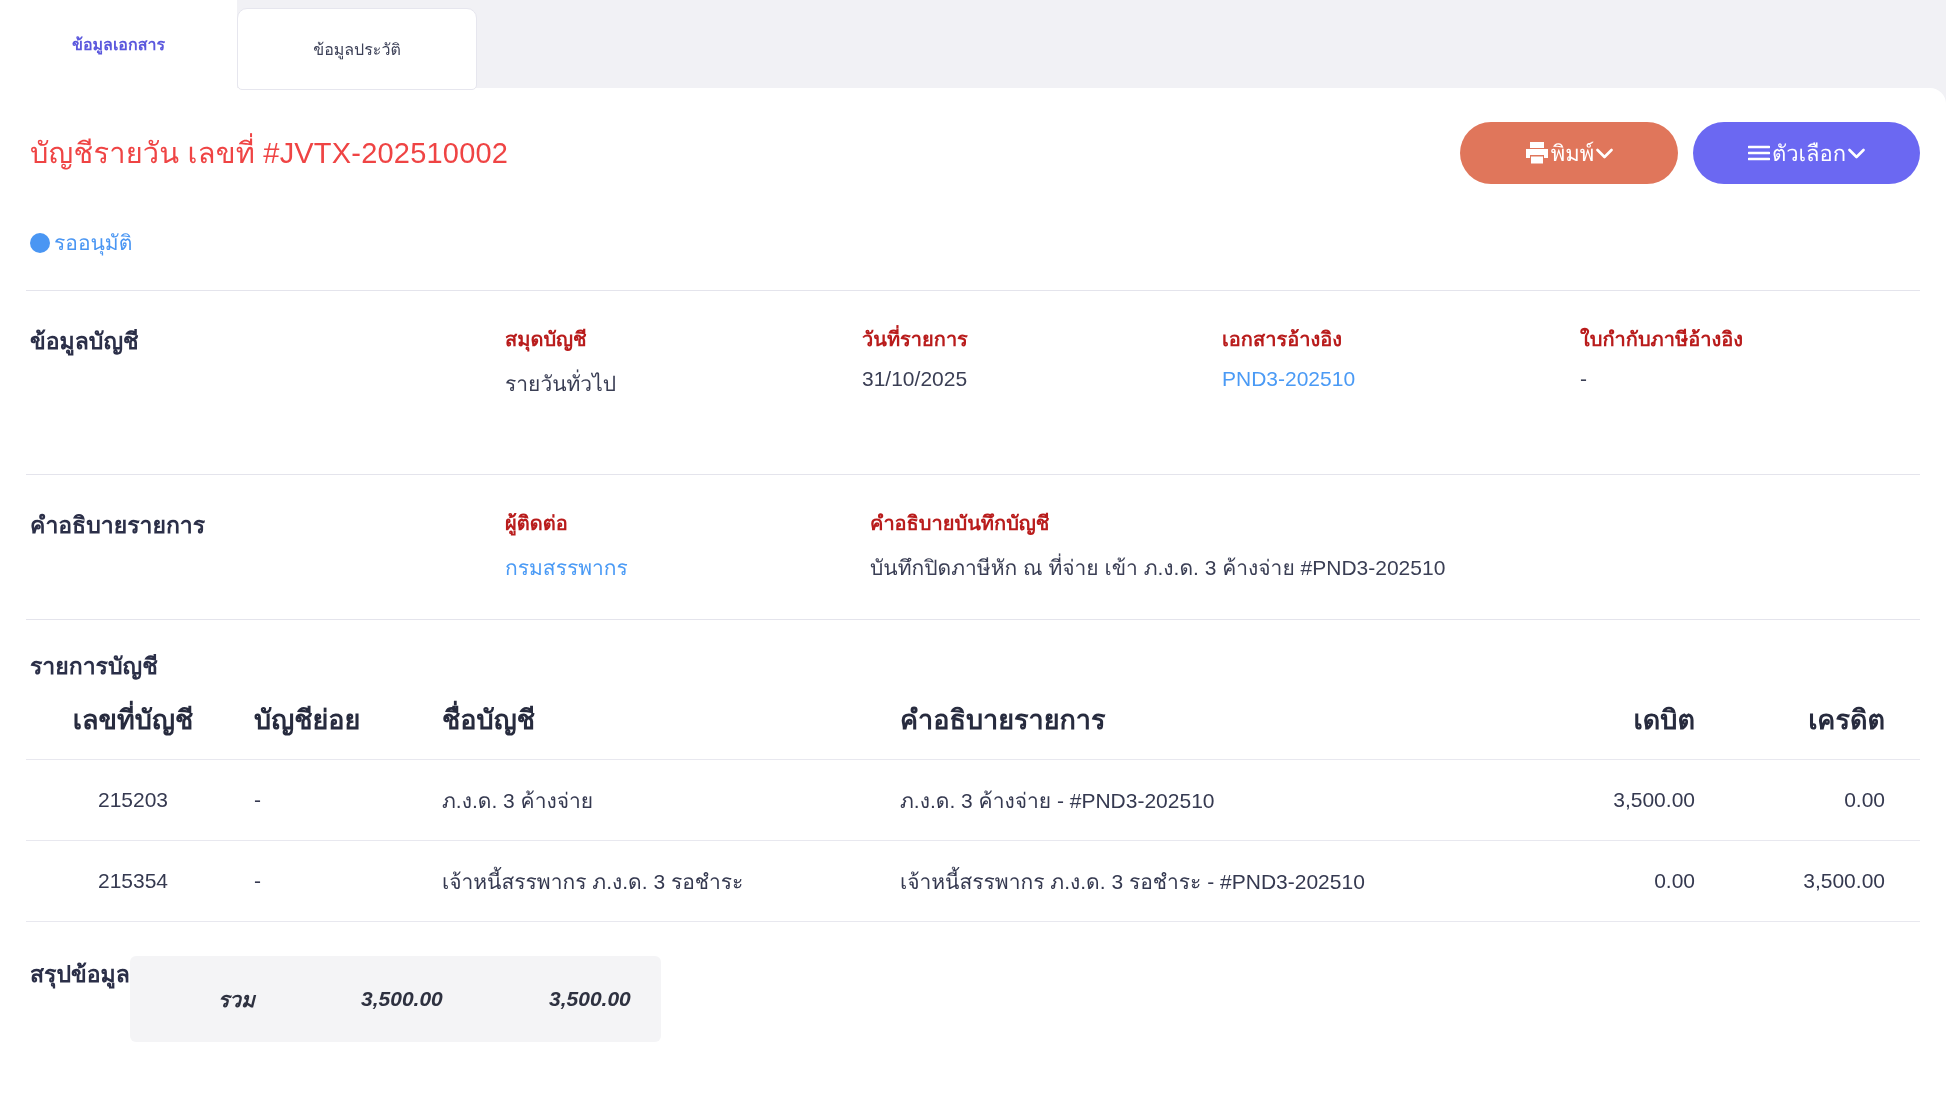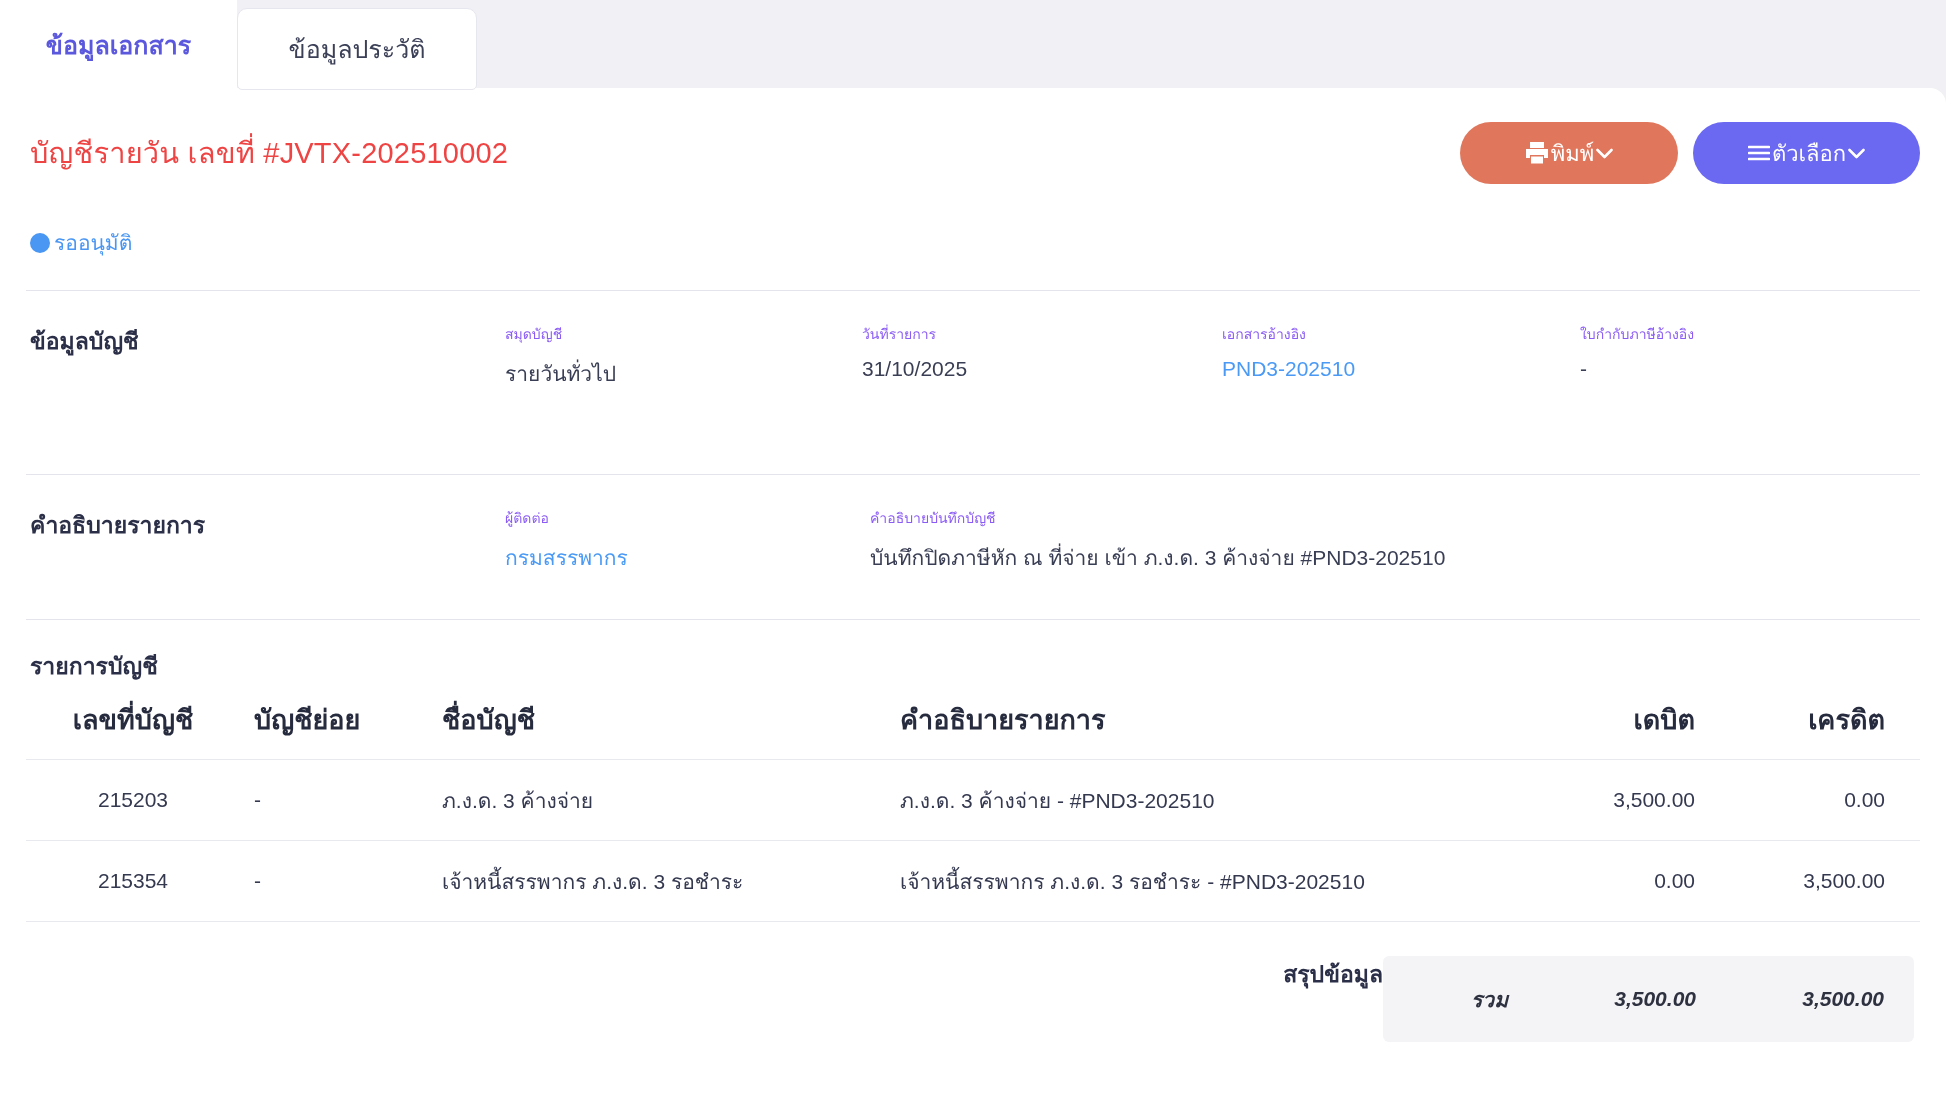--- a/index.html
+++ b/index.html
@@ -9,21 +9,21 @@
     background:#f1f1f5;
     color:#2d3148;
     overflow:hidden;
     position:relative;
   }
 
   
   .tabbar { position:absolute; top:0; left:0; width:100%; height:88px; }
   .tab {
     display:flex; align-items:center; justify-content:center;
-    cursor:pointer; font-size:25px;
+    cursor:pointer; font-size:16px;
   }
   .tab--active {
     position:absolute; left:0; top:0; width:237px; height:89px;
     background:#ffffff; color:#5b58dd; font-weight:700;
   }
   .tab--inactive {
     position:absolute; left:237px; top:8px; width:240px; height:82px;
     background:#ffffff; border:1px solid #e6e6ee;
     border-radius:10px 10px 5px 5px;
     color:#3c4057; z-index:3;
@@ -60,21 +60,21 @@
   }
   .status .dot { width:20px; height:20px; border-radius:50%; background:#4a96f3; }
 
   
   .info-section {
     margin-top:31px; border-top:1px solid #e4e4ec; padding-top:32px;
   }
   .grid-1 { min-height:153px; display:grid; grid-template-columns:479px 357px 360px 358px 1fr; }
   .grid-2 { min-height:145px; display:grid; grid-template-columns:479px 365px 1fr; }
   .section-title { font-size:23px; font-weight:700; color:#2b2f48; padding-left:4px; }
-  .field-label { font-size:14px; font-weight:400; color:#8b5cf6; }
+  .field-label { font-size:20px; font-weight:700; color:#b91c1c; }
   .field-value { font-size:21px; color:#3a3e54; margin-top:12px; }
   .link { color:#4a9af5; cursor:pointer; text-decoration:none; }
 
   
   .entries-section { border-top:1px solid #e4e4ec; padding-top:28px; }
   .entries-table { width:100%; border-collapse:collapse; margin-top:14px; table-layout:fixed; }
   .entries-table th {
     font-size:27px; font-weight:700; color:#272b3e;
     padding:0 0 18px 0; border-bottom:1px solid #e8e8ef;
   }
@@ -83,21 +83,21 @@
     border-bottom:1px solid #e8e8ef; padding:0;
   }
   .col-accno  { width:214px; text-align:center; }
   .col-subacc { width:188px; text-align:left; padding-left:14px !important; }
   .col-accname{ width:460px; text-align:left; padding-left:14px !important; }
   .col-desc   { text-align:left; padding-left:12px !important; }
   .col-debit  { width:180px; text-align:right; }
   .col-credit { width:225px; text-align:right; padding-right:35px !important; }
 
   
-  .summary-section { padding-top:34px; display:flex; justify-content:flex-end; align-items:flex-start; }
+  .summary-section { padding-top:34px; display:flex; justify-content:flex-start; align-items:flex-start; }
   .summary-box {
     width:531px; height:86px; margin-right:6px; border-radius:6px;
     background:#f4f4f6;
     display:flex; align-items:center; padding:0 30px;
     font-size:21px; font-weight:700; color:#2e3140;font-style:italic;
   }
   .summary-box .total-label { width:95px; text-align:right; }
   .summary-box .num { width:188px; text-align:right; }
 </style>
 </head>

